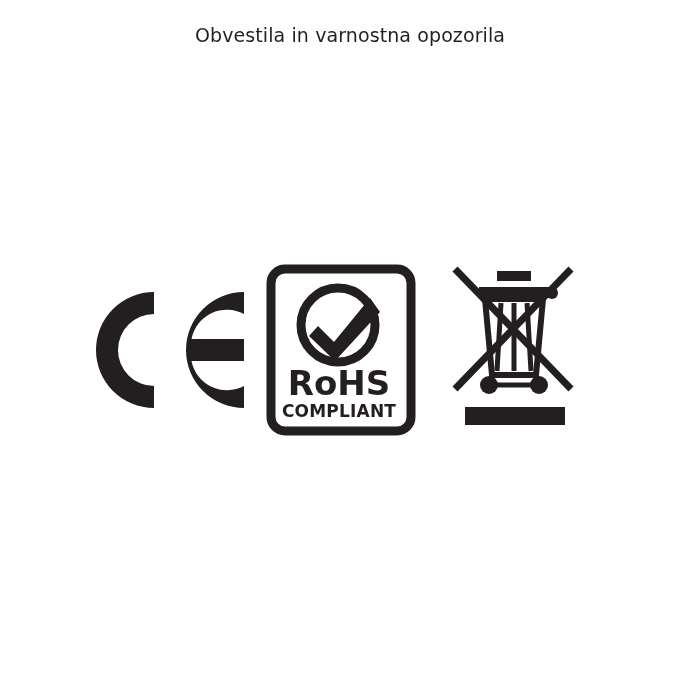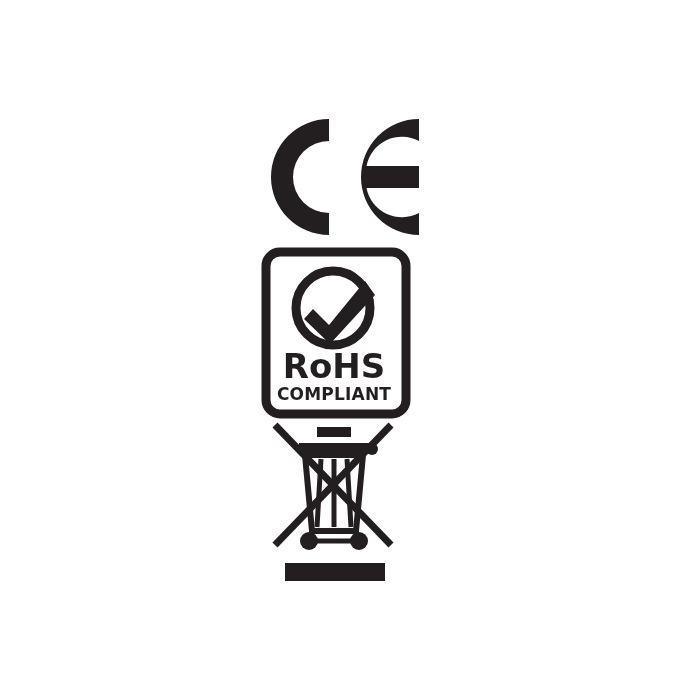--- a/index.html
+++ b/index.html
@@ -31,40 +31,41 @@
     color: #231f20;
     letter-spacing: 0.1px;
   }
   .symbol-row {
     position: absolute;
     top: 255px;
     left: 0;
     width: 672px;
     height: 190px;
     display: flex;
-    flex-direction: column;
+    flex-direction: row;
     align-items: center;
     justify-content: center;
     gap: 0px;
   }
   .symbol {
     display: flex;
     align-items: center;
     justify-content: center;
   }
   .sym-ce      { width: 185px; height: 190px; }
   .sym-rohs    { width: 175px; height: 190px; }
   .sym-weee    { width: 175px; height: 190px; }
   svg { display: block; }
 </style>
 </head>
 <body>
 
 <div class="page">
 
+  <div class="page-title">Obvestila in varnostna opozorila</div>
 
   <div class="symbol-row">
 
     <div class="symbol sym-ce">
       <span>
         <svg width="170" height="140" viewBox="0 0 170 140" aria-hidden="true">
 
           <path fill="#231f20" d="
             M78 12
             A58 58 0 1 0 78 128

